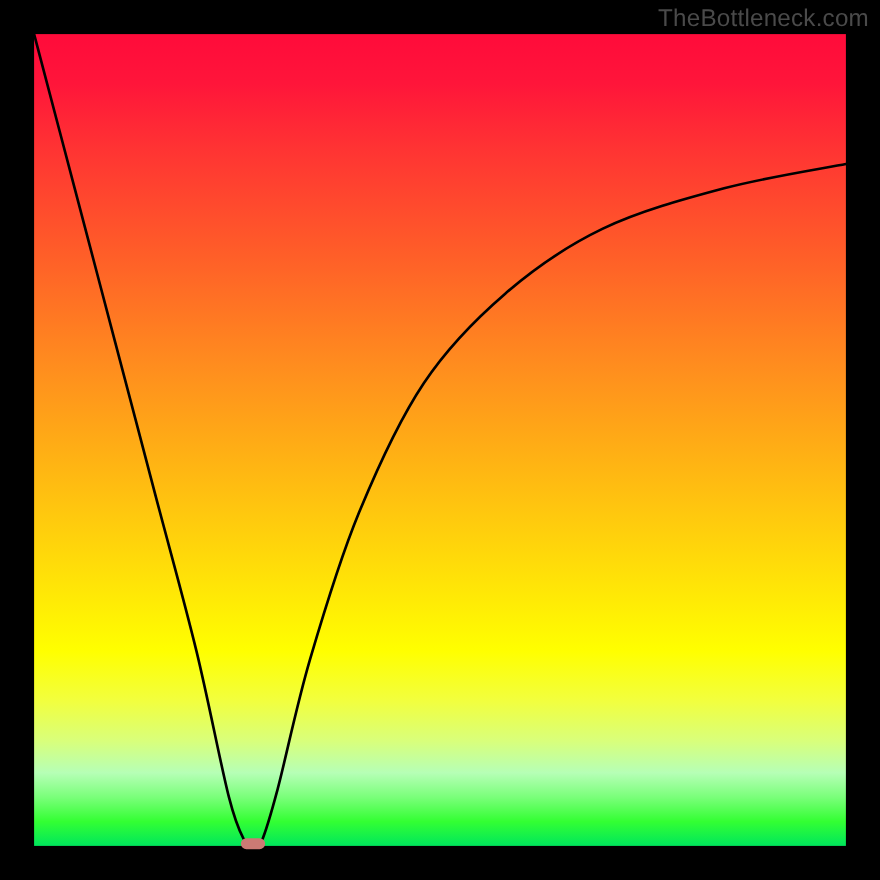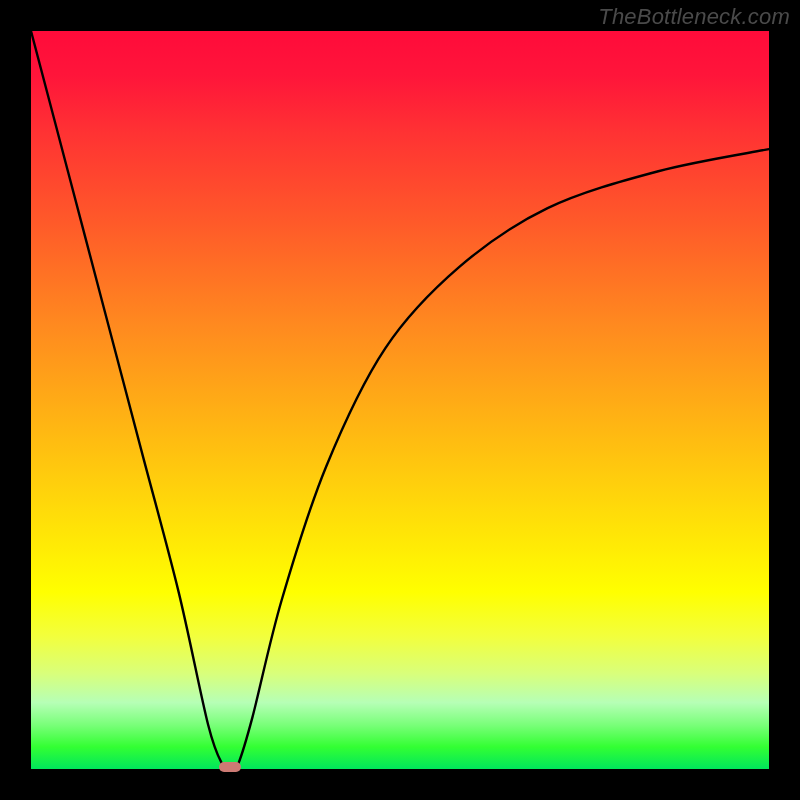--- a/index.html
+++ b/index.html
@@ -9,21 +9,20 @@
     height: 800px;
     overflow: hidden;
     background: #000;
     font-family: Arial, Helvetica, sans-serif;
   }
   .frame {
     position: relative;
     width: 800px;
     height: 592px;
     background: #000;
-    font-style: italic;
   }
   .plot-area {
     position: absolute;
     left: 31px;
     top: 31px;
     width: 738px;
     height: 738px;
     
     background: linear-gradient(to bottom,
       #ff0b3a 0%,

